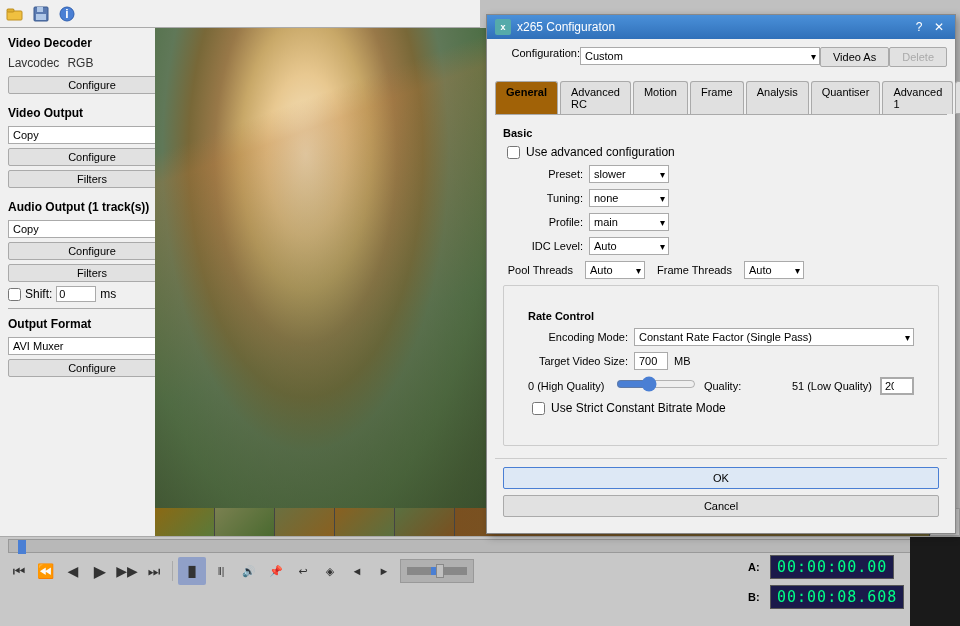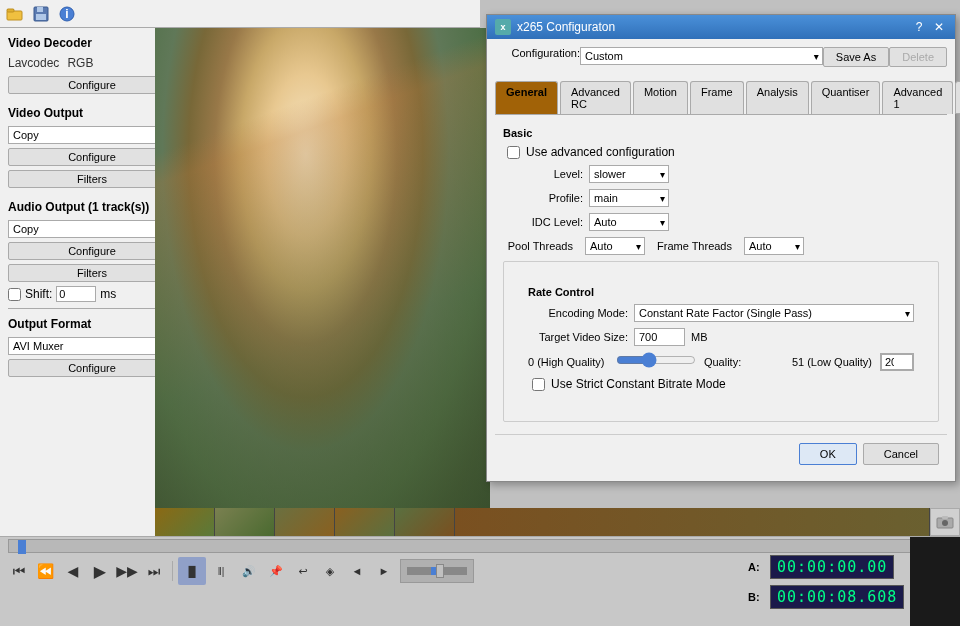--- a/index.html
+++ b/index.html
@@ -71,34 +71,34 @@
     .threads-select-wrap::after { content: '▾'; position: absolute; right: 4px; top: 50%; transform: translateY(-50%); pointer-events: none; font-size: 10px; }
 
     
     .rc-section { border: 1px solid #ccc; padding: 24px; margin-top: 4px; border-radius: 2px; }
     .rc-section-title { font-size: 11px; font-weight: bold; margin-bottom: 6px; }
     .rc-row { display: flex; align-items: center; gap: 6px; margin-bottom: 6px; }
     .rc-label { min-width: 100px; font-size: 11px; text-align: right; }
     .rc-select-wrap { position: relative; flex: 1; }
     .rc-select-wrap select { width: 100%; padding: 2px 18px 2px 4px; border: 1px solid #aaa; background: white; font-size: 11px; appearance: none; cursor: pointer; }
     .rc-select-wrap::after { content: '▾'; position: absolute; right: 4px; top: 50%; transform: translateY(-50%); pointer-events: none; font-size: 10px; }
-    .rc-input { width: 51px; padding: 2px 4px; border: 1px solid #aaa; background: white; font-size: 11px; }
+    .rc-input { width: 34px; padding: 2px 4px; border: 1px solid #aaa; background: white; font-size: 11px; }
     .rc-unit { font-size: 11px; }
 
     
     .quality-row { display: flex; align-items: center; gap: 8px; margin-bottom: 6px; }
     .quality-label { font-size: 11px; min-width: 80px; }
     .quality-label-right { font-size: 11px; min-width: 80px; text-align: right; }
     .slider-container { flex: 1; position: relative; }
     input[type=range] { width: 100%; cursor: pointer; accent-color: #4a7fd4; }
     .quality-spinbox-wrap { display: flex; border: 1px solid #aaa; background: white; }
     .quality-spinbox-wrap input { width: 30px; border: none; padding: 1px 3px; font-size: 11px; text-align: center; }
 
     
-    #dialog-buttons { display: flex; justify-content: flex-end; gap: 6px; padding: 8px; border-top: 1px solid #ccc; margin-top: 4px; }
+    #dialog-buttons { display: flex; justify-content: flex-end; gap: 6px; padding: 8px; border-top: 1px solid #ccc; margin-top: 4px; flex-direction: column; }
     .dlg-btn { padding: 4px 20px; border: 1px solid #aaa; background: #e1e1e1; cursor: pointer; font-size: 11px; border-radius: 2px; }
     .dlg-btn.ok { background: #dde8f5; border-color: #4a7fd4; }
 
     
     #timeline-area { position: absolute; bottom: 0; left: 0; right: 0; height: 90px; background: #c8c8c8; border-top: 1px solid #aaa; }
     #playback-controls { display: flex; align-items: center; gap: 2px; padding: 4px 8px; height: 36px; }
     .ctrl-btn { width: 26px; height: 26px; display: flex; align-items: center; justify-content: center; background: transparent; border: none; cursor: pointer; font-size: 14px; color: #333; }
     .ctrl-btn.active { background: #90a0d0; border-radius: 2px; }
     .timecode-row { display: flex; align-items: center; gap: 6px; }
     .timecode-label { font-size: 11px; font-weight: bold; min-width: 16px; }
@@ -213,21 +213,21 @@
 
   <div id="dialog-content">
 
     <div class="config-row">
       <span class="config-label">Configuration:</span>
       <div class="select-container">
         <select class="config-select" style="width:100%; padding:2px 18px 2px 4px; border:1px solid #aaa; font-size:11px; appearance:none;">
           <option>Custom</option>
         </select>
       </div>
-      <button class="config-btn">Save As</button>
+      <button class="config-btn">Video As</button>
       <button class="config-btn disabled">Delete</button>
     </div>
 
     <div id="tabs">
       <div class="tab active">General</div>
       <div class="tab">Advanced RC</div>
       <div class="tab">Motion</div>
       <div class="tab">Frame</div>
       <div class="tab">Analysis</div>
       <div class="tab">Quantiser</div>
@@ -237,28 +237,36 @@
 
     <div id="tab-content">
 
       <div class="section-header">Basic</div>
       <div class="checkbox-form">
         <input type="checkbox" style="">
         <span>Use advanced configuration</span>
       </div>
 
       <div class="form-row">
-        <span class="form-label">Level:</span>
+        <span class="form-label">Preset:</span>
         <div class="form-select-wrap">
           <select>
             <option>slower</option>
           </select>
         </div>
       </div>
 
+      <div class="form-row">
+        <span class="form-label">Tuning:</span>
+        <div class="form-select-wrap">
+          <select>
+            <option>none</option>
+          </select>
+        </div>
+      </div>
 
       <div class="form-row">
         <span class="form-label">Profile:</span>
         <div class="form-select-wrap">
           <select>
             <option>main</option>
           </select>
         </div>
       </div>
 

